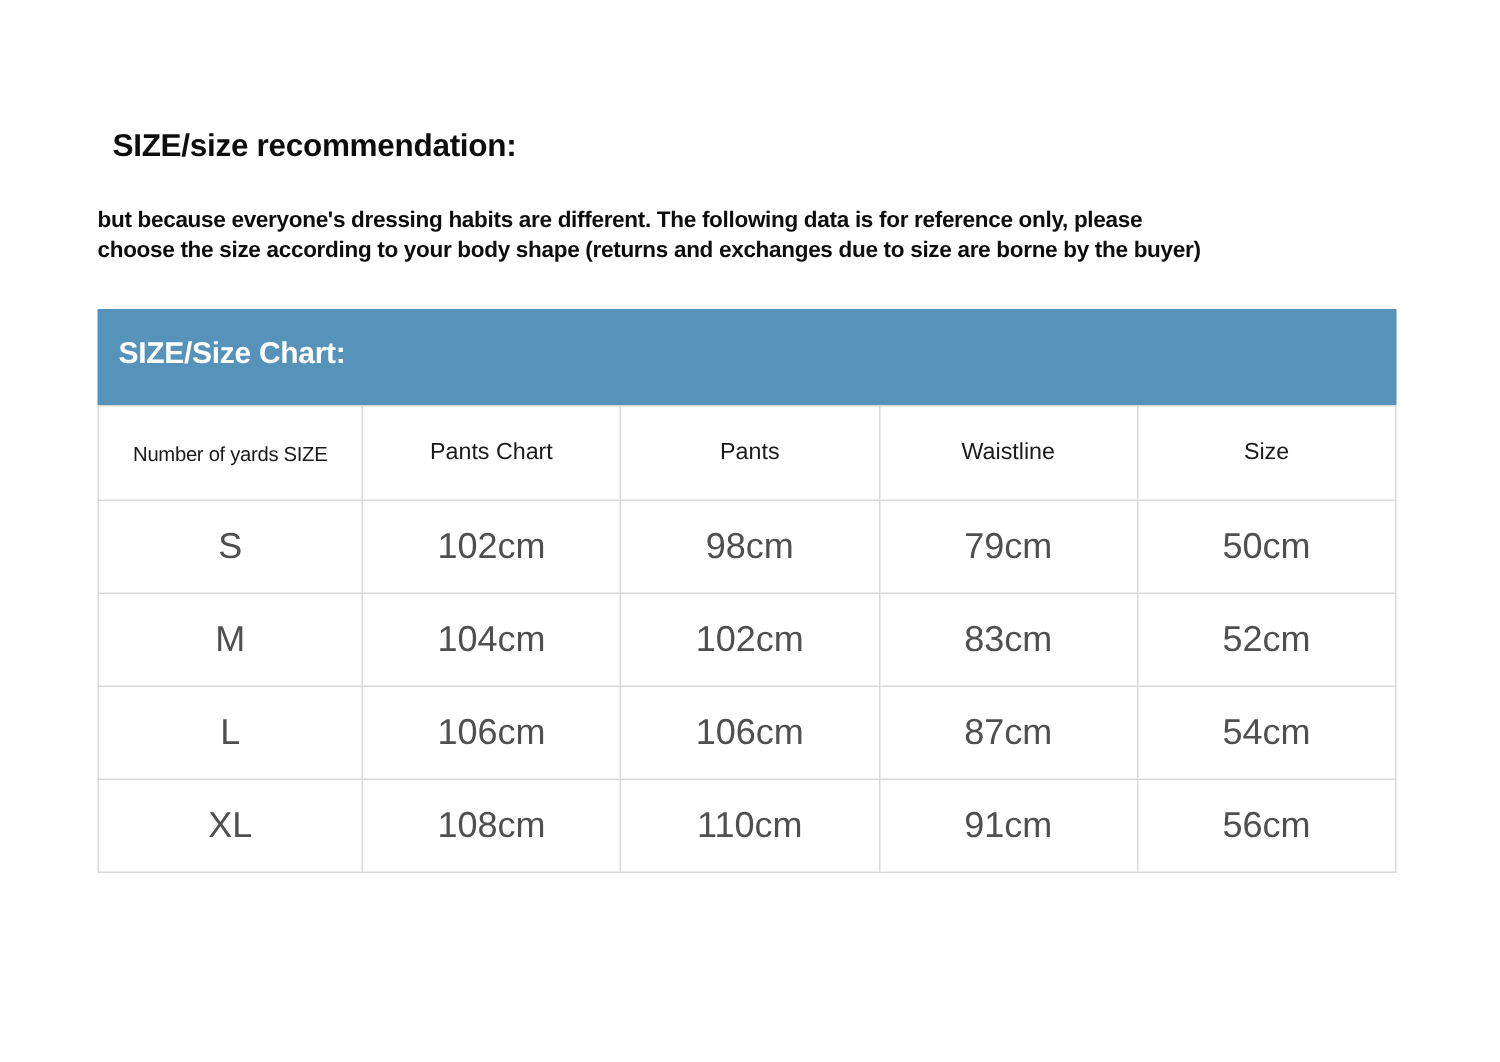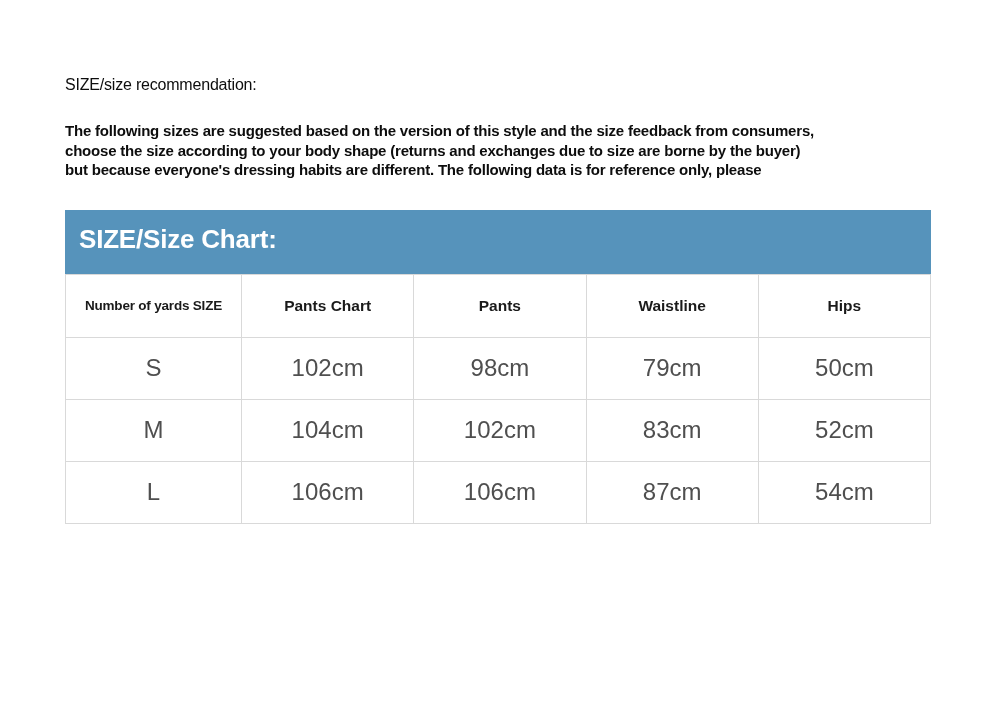--- a/index.html
+++ b/index.html
@@ -7,23 +7,23 @@
     margin: 0; padding: 0;
     width: 1000px; height: 708px;
     background: #ffffff;
     font-family: "Liberation Sans", sans-serif;
     color: #111111;
   }
   .content {
     padding: 76px 66px 0 65px;
   }
   .rec-heading {
-    margin: 0;
-    font-size: 16px;
-    font-weight: normal;
+    margin: 10px;
+    font-size: 21px;
+    font-weight: bold;
     letter-spacing: -0.2px;
     color: #0d0d0d;
   }
   .rec-body {
     margin-top: 27px;
     font-size: 15px;
     font-weight: bold;
     letter-spacing: -0.2px;
     color: #0d0d0d;
   }
@@ -35,21 +35,21 @@
     margin-top: 30px;
     width: 866px;
     height: 64px;
     background: #5693BB;
     display: flex;
     align-items: center;
     padding-left: 14px;
   }
   .chart-title {
     color: #ffffff;
-    font-size: 26px;
+    font-size: 20px;
     font-weight: bold;
     letter-spacing: -0.2px;
     margin-top: -4px;
   }
   table.size-table {
     width: 866px;
     border-collapse: collapse;
     table-layout: fixed;
     background: #ffffff;
   }
@@ -58,65 +58,64 @@
   table.size-table td {
     border: 1px solid #d9d9d9;
     text-align: center;
     vertical-align: middle;
     padding: 0;
   }
   table.size-table thead tr { height: 63px; }
   table.size-table tbody tr { height: 62px; }
   table.size-table thead th {
     font-size: 15.5px;
-    font-weight: bold;
+    font-weight: normal;
     color: #1a1a1a;
   }
   table.size-table thead th.size-col {
     font-size: 13.5px;
     letter-spacing: -0.2px;
   }
   table.size-table tbody td {
     font-size: 24px;
     font-weight: normal;
     color: #4f4f4f;
   }
 </style>
 </head>
 <body>
 
 <div class="content">
 
   <h2 class="rec-heading">SIZE/size recommendation:</h2>
 
   <div class="rec-body">
-    <div class="line">The following sizes are suggested based on the version of this style and the size feedback from consumers,</div>
+    <div class="line">but because everyone's dressing habits are different. The following data is for reference only, please</div>
     <div class="line">choose the size according to your body shape (returns and exchanges due to size are borne by the buyer)</div>
-    <div class="line">but because everyone's dressing habits are different. The following data is for reference only, please</div>
   </div>
 
   <div class="chart-title-bar">
     <span class="chart-title">SIZE/Size Chart:</span>
   </div>
 
   <table class="size-table">
     <colgroup>
       <col class="c0">
         <col>
         <col>
         <col>
         <col>
     </colgroup>
     <thead>
       <tr>
         <th class="size-col">Number of yards SIZE</th>
         <th>Pants Chart</th>
         <th>Pants</th>
         <th>Waistline</th>
-        <th>Hips</th>
+        <th>Size</th>
       </tr>
     </thead>
     <tbody>
       <tr>
         <td>S</td>
         <td>102cm</td>
         <td>98cm</td>
         <td>79cm</td>
         <td>50cm</td>
       </tr>
@@ -127,16 +126,23 @@
         <td>83cm</td>
         <td>52cm</td>
       </tr>
       <tr>
         <td>L</td>
         <td>106cm</td>
         <td>106cm</td>
         <td>87cm</td>
         <td>54cm</td>
       </tr>
+      <tr>
+        <td>XL</td>
+        <td>108cm</td>
+        <td>110cm</td>
+        <td>91cm</td>
+        <td>56cm</td>
+      </tr>
     </tbody>
   </table>
 
 </div>
 
 </body></html>

